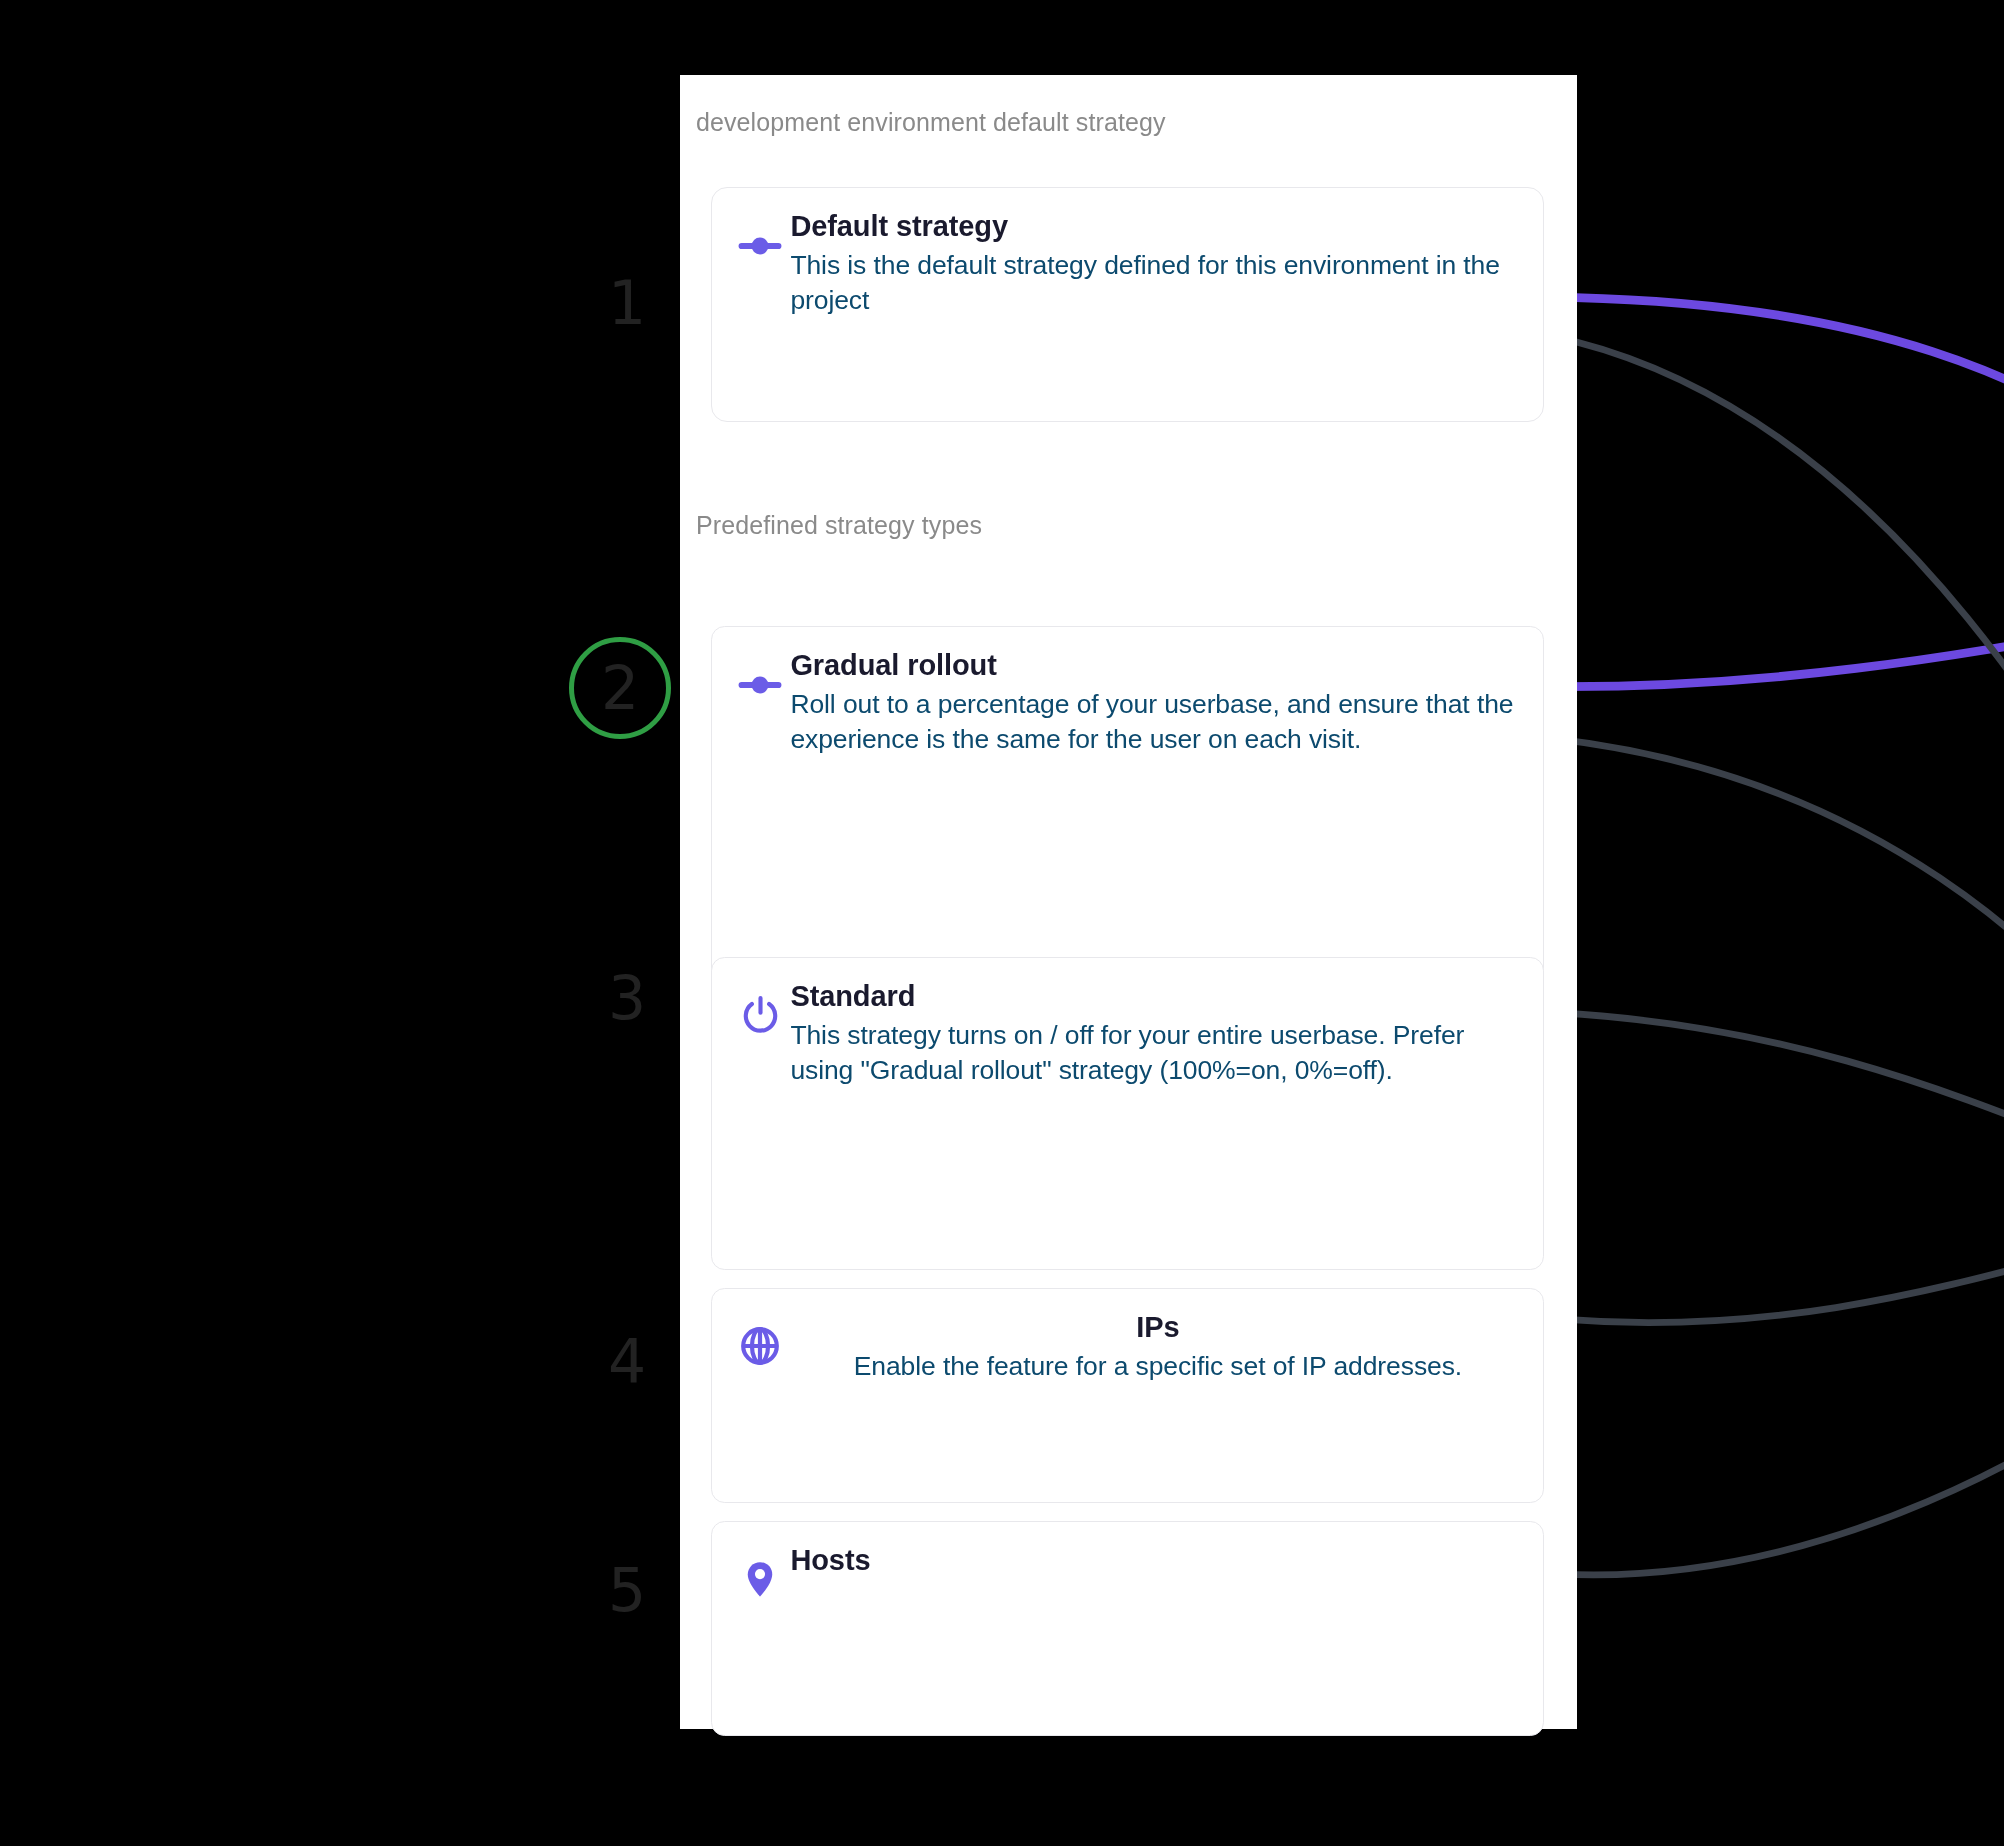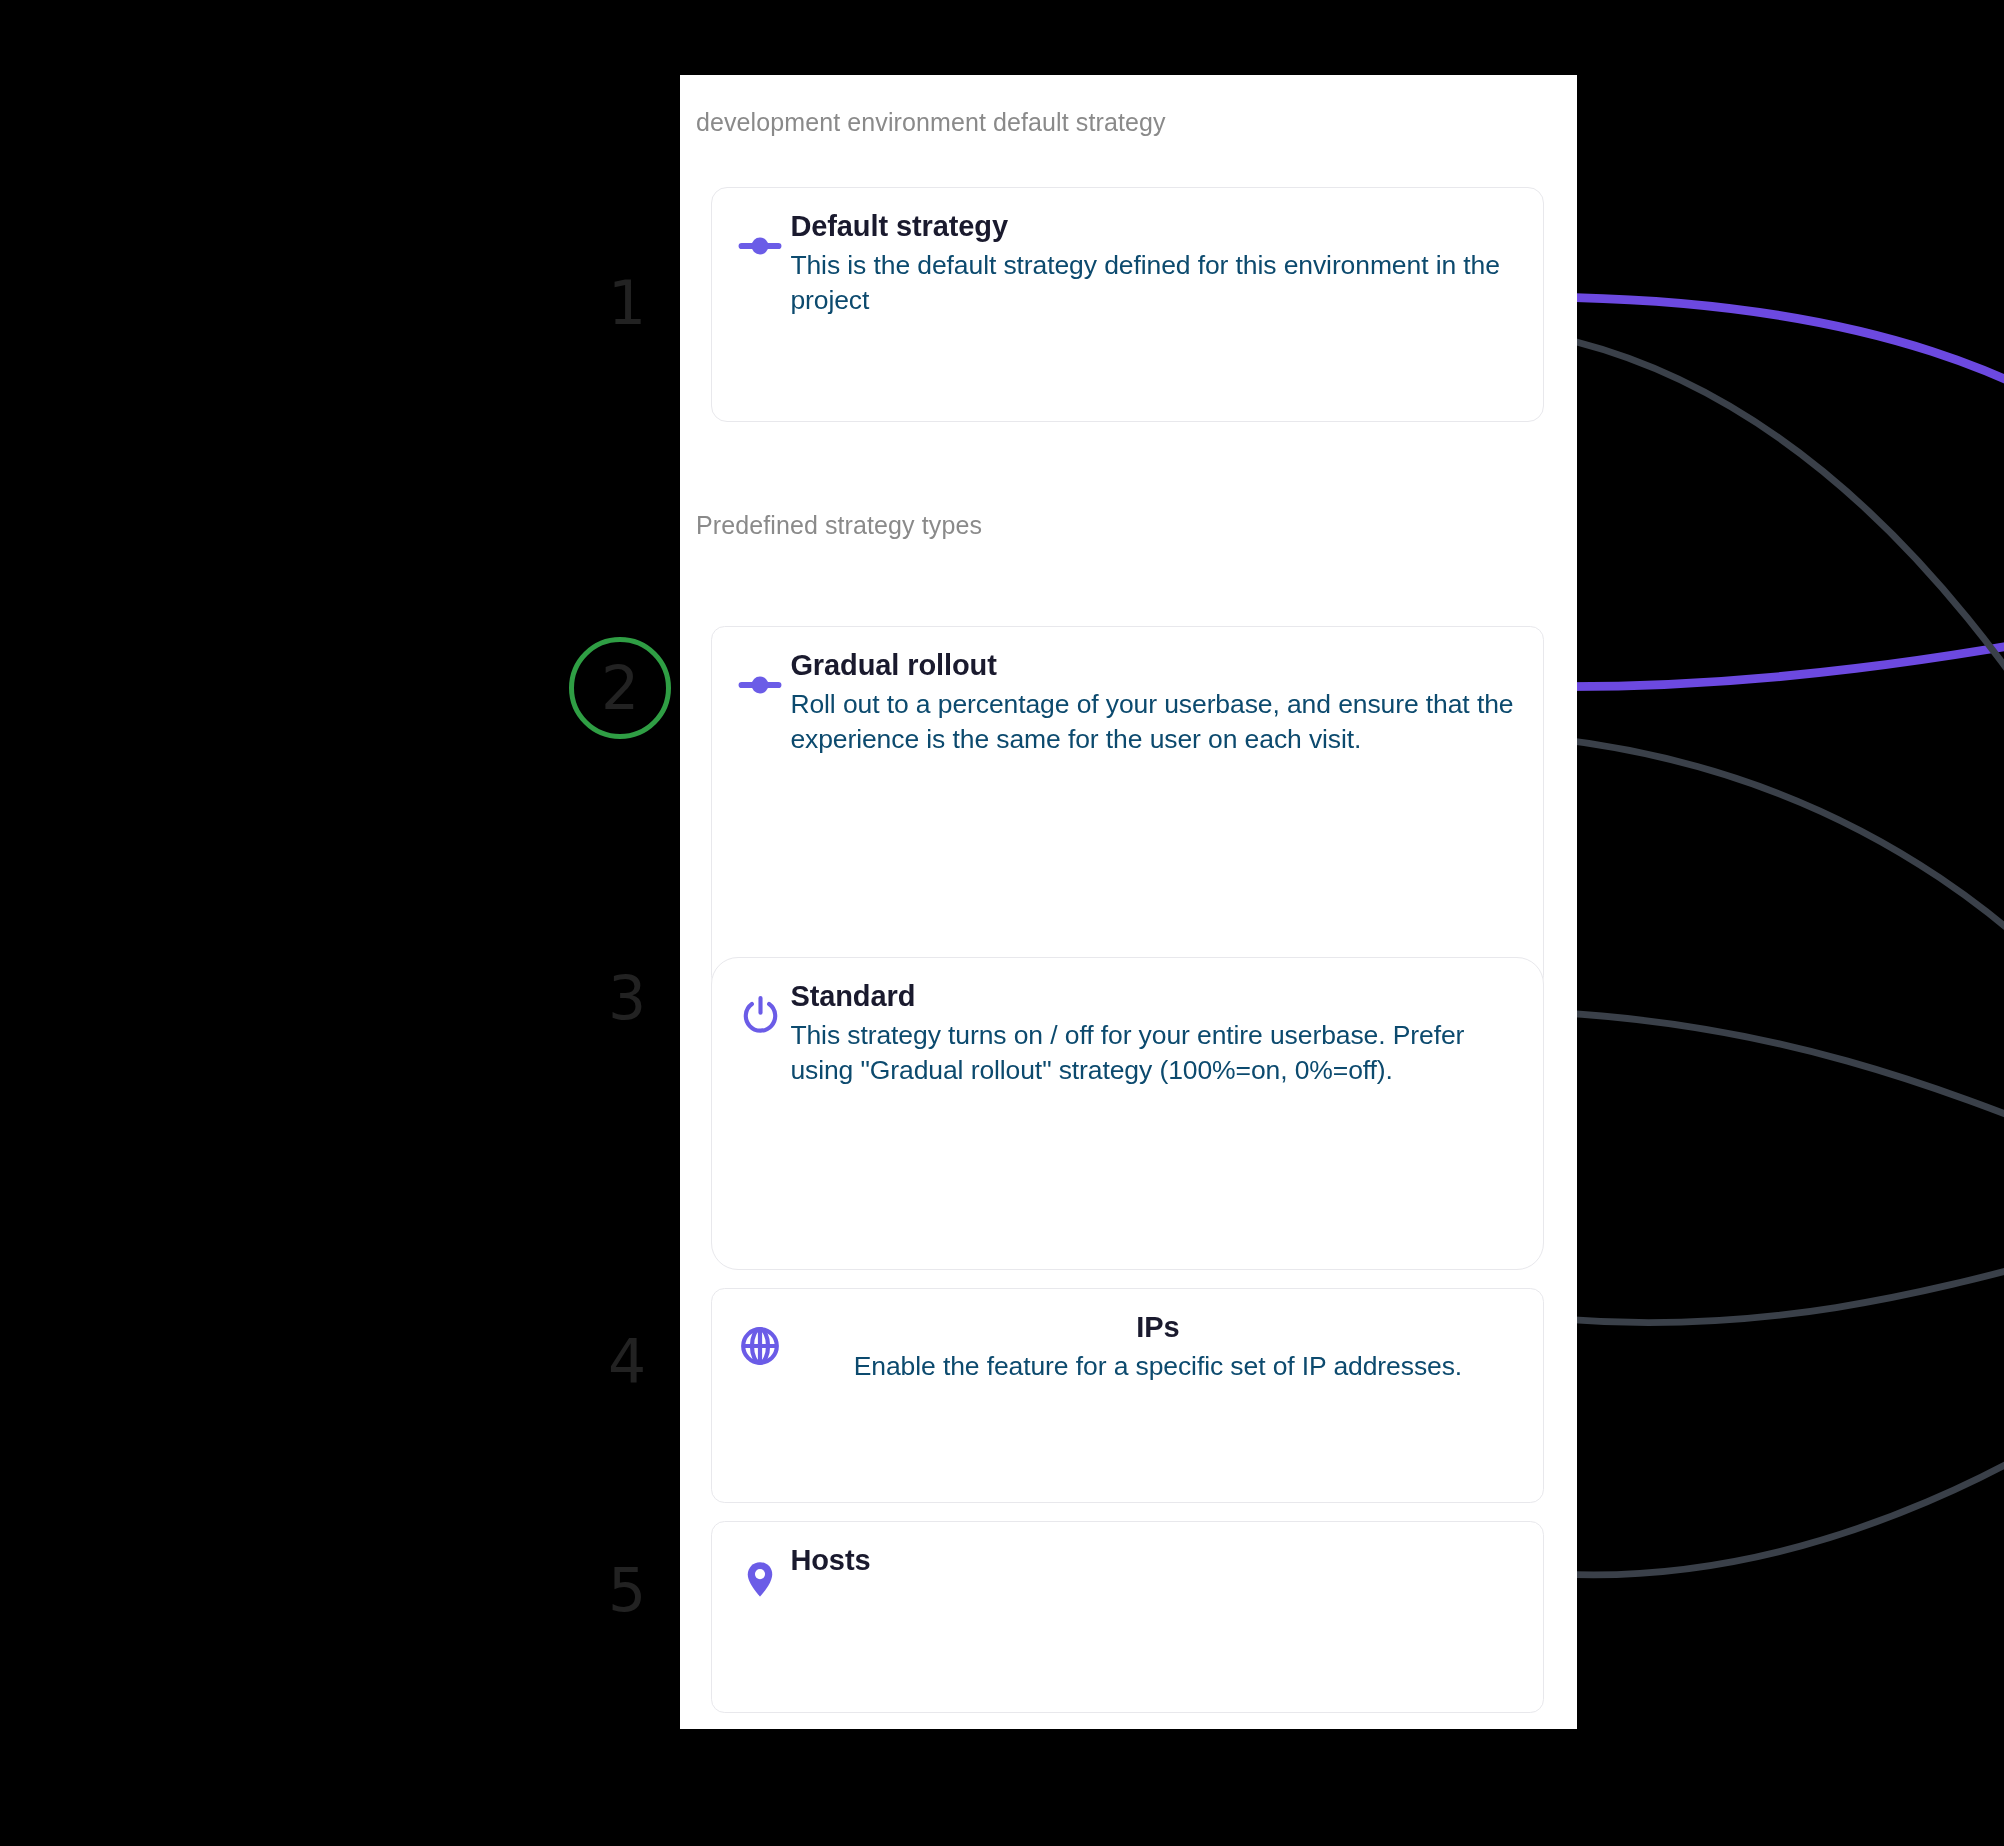--- a/index.html
+++ b/index.html
@@ -32,23 +32,23 @@
         display:flex;align-items:flex-start;padding:17.6px 17.6px 17.6px 18.4px;}
   .card-icon{flex:0 0 auto;width:60px;padding-top:18.4px;
              display:flex;justify-content:center;}
   .card-body{flex:1 1 auto;padding-top:3.2px;}
   .card-title{font-size:29px;font-weight:700;color:#1a1a2e;
               line-height:1.22;margin-bottom:4px;letter-spacing:-0.1px;}
   .card-desc{font-size:26.5px;color:#0c4a6e;line-height:1.30;letter-spacing:-0.1px;}
 
   #card-default  {top:112px;  height:235px;border-radius:16px;}
   #card-gradual  {top:551px; height:363px;}
-  #card-standard {top:882px; height:313px;border-radius:27px;}
+  #card-standard {top:882px; height:313px;}
   #card-ips      {top:1213px; height:215px;text-align:center;}
-  #card-hosts    {top:1446px; height:192px;}
+  #card-hosts    {top:1446px; height:215px;}
 </style>
 </head>
 <body>
 
 <div id="stage">
 
   <svg id="edges" viewBox="0 0 7545 4606">
     <defs>
       <marker id="ah-purple" viewBox="0 0 12 12" refX="9.5" refY="6" markerWidth="9" markerHeight="9" orient="auto-start-reverse">
         <path d="M1.5,1.2 L10.5,6 L1.5,10.8" fill="none" stroke="#6c49e0" stroke-width="2.1" stroke-linecap="round" stroke-linejoin="round"></path>

